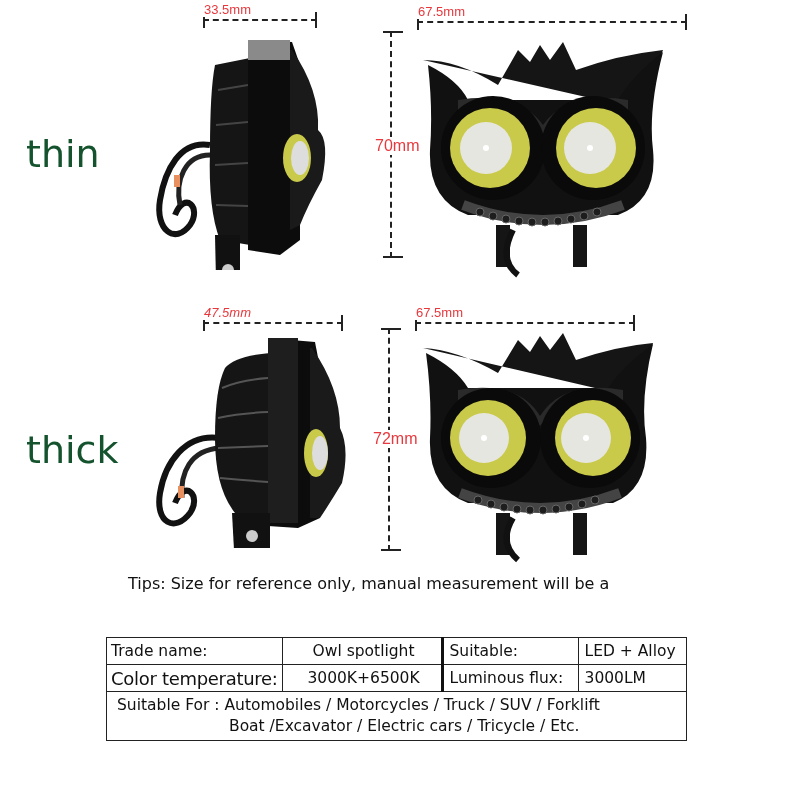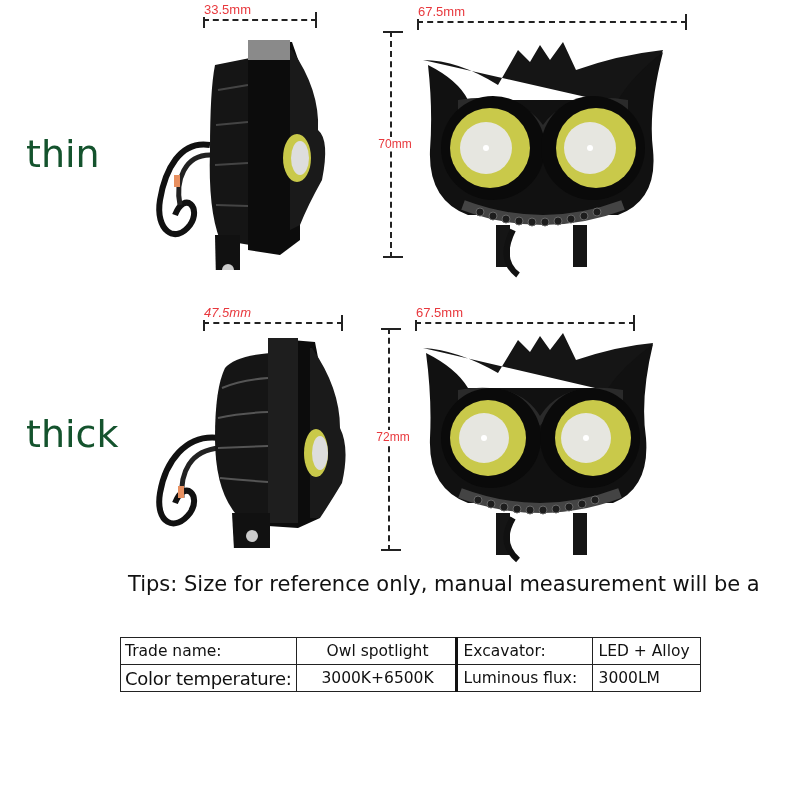--- a/index.html
+++ b/index.html
@@ -9,25 +9,25 @@
   .dim-h { position:absolute; height:14px; }
   .dim-h .line { position:absolute; left:0; right:0; top:7px; border-top:2px dashed #222; }
   .dim-h .cap-l, .dim-h .cap-r { position:absolute; top:0; width:2px; height:16px; background:#222; }
   .dim-h .cap-l { left:0; } .dim-h .cap-r { right:0; }
   .dim-h .txt { position:absolute; top:-10px; left:0; right:0; text-align:left; color:#e8383d; font-size:13px; font-family:"Liberation Sans", sans-serif; }
   .dim-h .txt span { background:#fff; padding:0 1px; }
   .dim-v { position:absolute; width:16px; }
   .dim-v .line { position:absolute; top:0; bottom:0; left:7px; border-left:2px dashed #222; }
   .dim-v .cap-t, .dim-v .cap-b { position:absolute; left:0; width:20px; height:2px; background:#222; }
   .dim-v .cap-t { top:0; } .dim-v .cap-b { bottom:0; }
-  .dim-v .txt { position:absolute; left:-8px; width:40px; text-align:center; color:#e8383d; font-size:12px; font-family:"Liberation Sans", sans-serif; background:#fff; }
-
-  .tips { font-size:21px; font-family:"DejaVu Sans", sans-serif; color:#111; line-height:22px; }
-
-  table.spec { position:absolute; left:106px; top:637px; width:581px; border-collapse:collapse; font-family:"DejaVu Sans", sans-serif; font-size:15.5px; color:#111;margin-left:14px; }
+  .dim-v .txt { position:absolute; left:-8px; width:40px; text-align:center; color:#e8383d; font-size:16px; font-family:"Liberation Sans", sans-serif; background:#fff; }
+
+  .tips { font-size:16px; font-family:"DejaVu Sans", sans-serif; color:#111; line-height:22px; }
+
+  table.spec { position:absolute; left:106px; top:637px; width:581px; border-collapse:collapse; font-family:"DejaVu Sans", sans-serif; font-size:15.5px; color:#111; }
   table.spec td { border:1.5px solid #222; height:26px; padding:0 4px; white-space:nowrap; vertical-align:middle; }
   table.spec td.c1 { width:128px; }
   table.spec td.c2 { width:146px; padding-left:8px;text-align:center; }
   table.spec td.c3 { width:124px; border-left:3px solid #111; padding-left:6px; }
   table.spec td.c4 { padding-left:6px; }
   table.spec td.small { font-size:18px; letter-spacing:-0.3px; }
   table.spec td.suit { height:48px; padding:0 10px; line-height:21px; }
   .suit-l2 { padding-left:112px; }
 
   
@@ -114,21 +114,21 @@
         <circle cx="166" cy="186" r="4"></circle>
       <circle cx="179" cy="182" r="4"></circle>
     </g>
 
     <rect x="78" y="195" width="14" height="42" fill="#151515"></rect>
     <rect x="155" y="195" width="14" height="42" fill="#151515"></rect>
     <path d="M95 200 Q80 230 100 245" stroke="#111" stroke-width="6" fill="none"></path>
   </svg>
 </div>
 
-<div class="abs side-label" style="left:26px; top:412px;">thick</div>
+<div class="abs side-label" style="left:26px; top:428px;">thick</div>
 
 <div class="dim-h" style="left:203px; top:315px; width:140px;font-style:italic;">
   <div class="line"></div>
     <div class="cap-l"></div>
     <div class="cap-r"></div>
   <div class="txt"><span>47.5mm</span></div>
 </div>
 
 <div class="dim-h" style="left:415px; top:315px; width:220px;">
   <div class="line"></div>
@@ -196,23 +196,29 @@
 
 <div class="abs tips" style="left:128px; top:573px;">
   <div>Tips: Size for reference only, manual measurement will be a</div>
 </div>
 
 <table class="spec">
   <tbody>
     <tr>
       <td class="c1">Trade name:</td>
       <td class="c2">Owl spotlight</td>
-      <td class="c3">Excavator:</td>
+      <td class="c3">Suitable:</td>
       <td class="c4">LED + Alloy</td>
     </tr>
     <tr>
       <td class="c1 small">Color temperature:</td>
       <td class="c2">3000K+6500K</td>
       <td class="c3">Luminous flux:</td>
       <td class="c4">3000LM</td>
     </tr>
+    <tr>
+      <td class="suit" colspan="4">
+        <div>Suitable For : Automobiles / Motorcycles / Truck / SUV / Forklift</div>
+        <div class="suit-l2">Boat /Excavator / Electric cars / Tricycle / Etc.</div>
+      </td>
+    </tr>
   </tbody>
 </table>
 
 </body></html>

